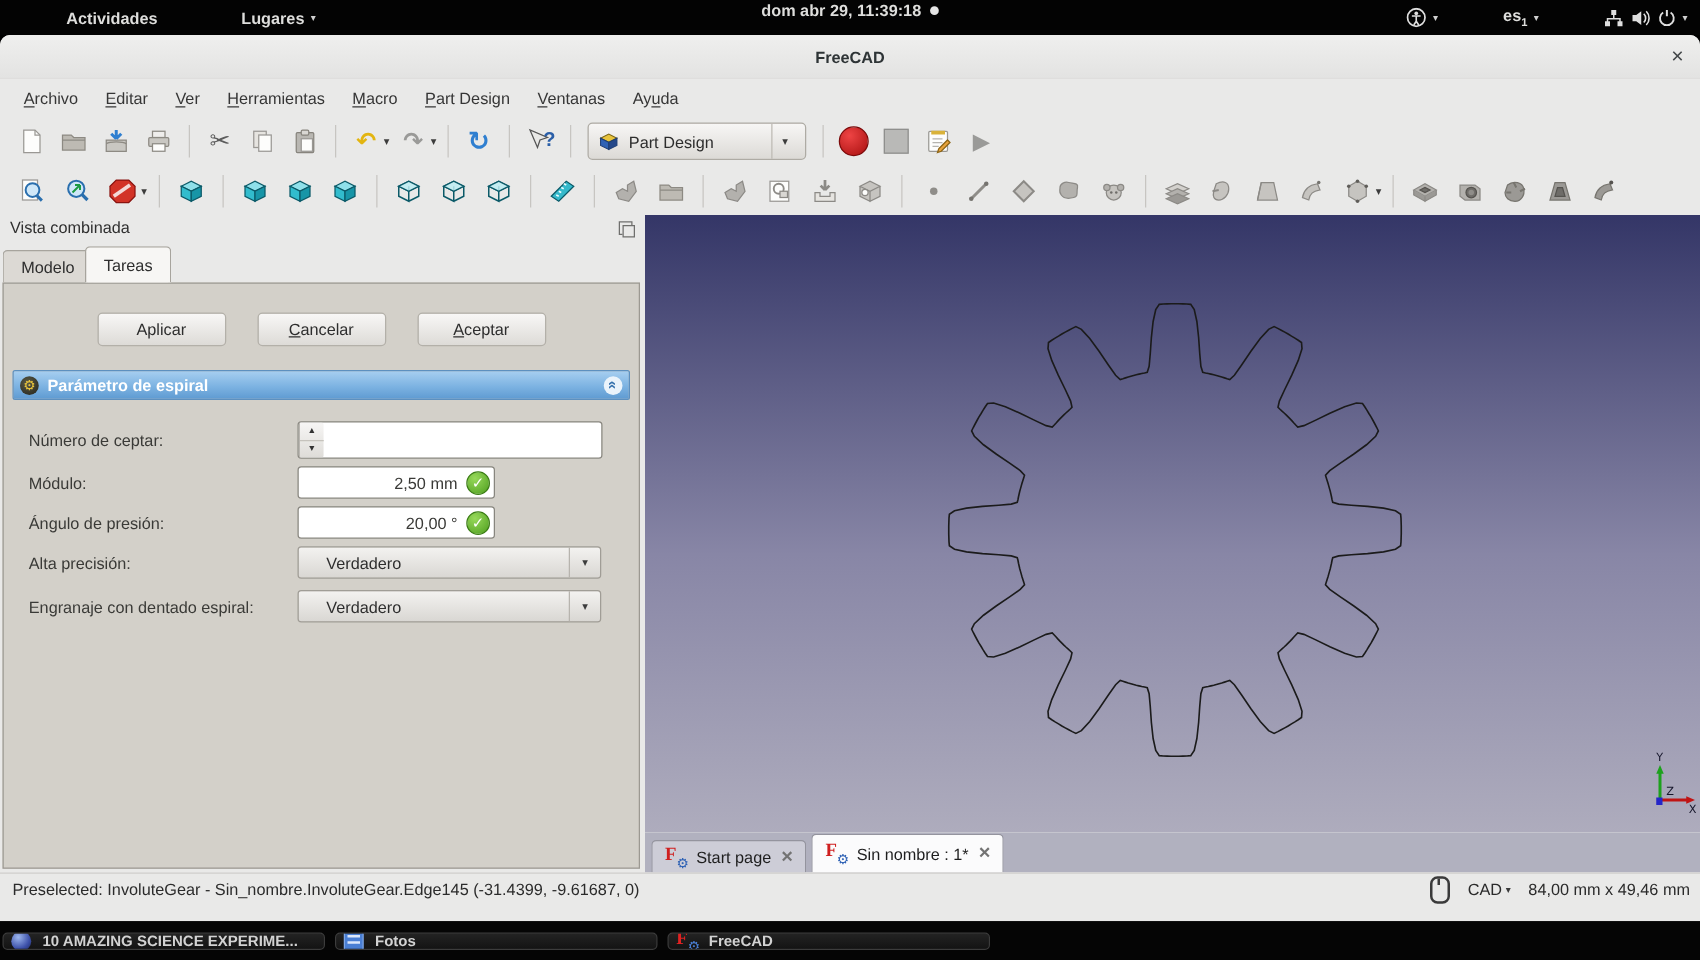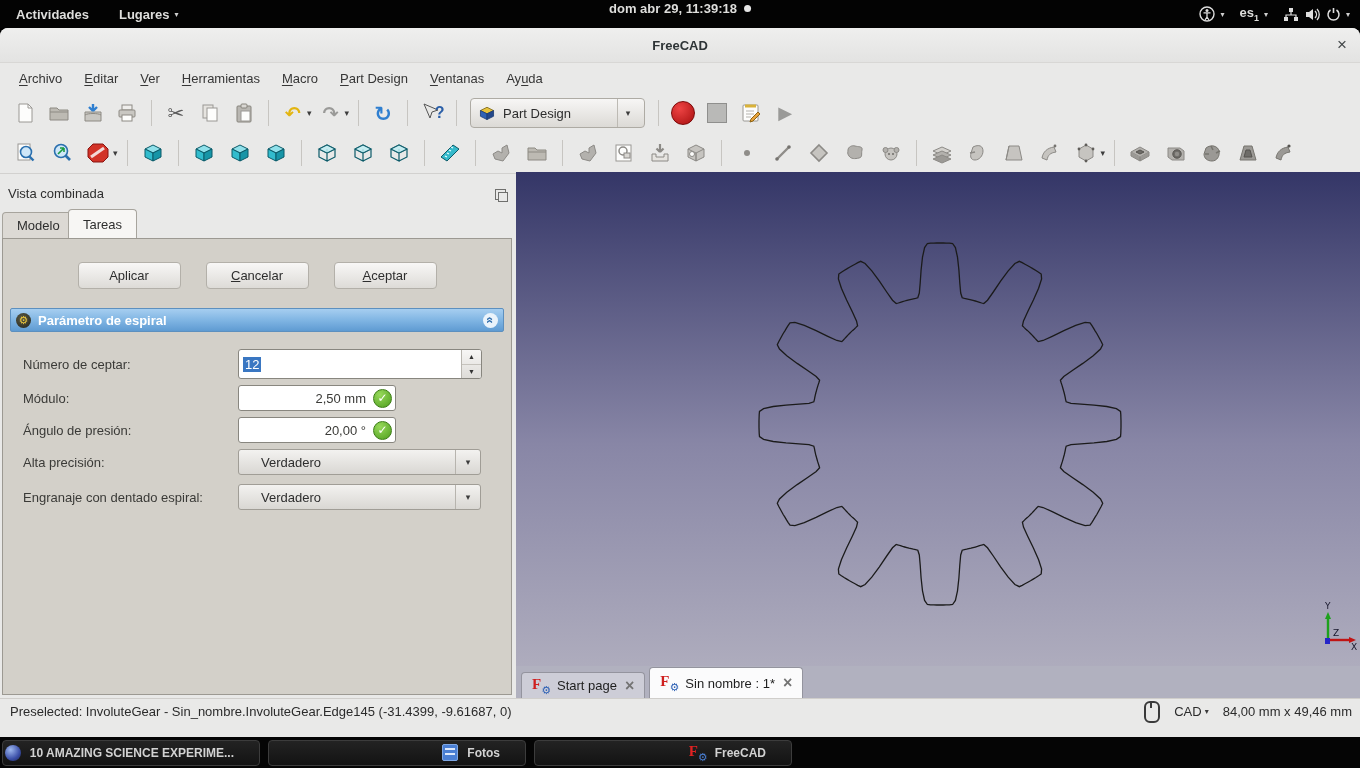--- a/index.html
+++ b/index.html
@@ -6,21 +6,21 @@
   #app{position:relative;width:1360px;height:768px;overflow:hidden;
        font-family:"Liberation Sans","DejaVu Sans",sans-serif;-webkit-font-smoothing:antialiased;}
 
   
   .topbar{position:absolute;top:0;left:0;width:1360px;height:28px;background:#030303;color:#dededc;
           font-size:13px;font-weight:bold;}
   .topbar .tleft{position:absolute;left:16px;top:0;height:28px;display:flex;align-items:center;gap:30px;}
   .topbar .tcenter{position:absolute;left:50%;top:0;height:16px;transform:translateX(-50%);
                    display:flex;align-items:center;gap:7px;}
   .topbar .tright{position:absolute;right:10px;top:0;height:28px;display:flex;align-items:center;gap:15px;}
-  .tb-item{display:flex;align-items:center;gap:5px;cursor:default;}
+  .tb-item{display:flex;align-items:center;gap:5px;cursor:default;margin-left:37px;}
   .tb-caret{font-size:8px;color:#cfcfcf;}
   .clock-dot{width:7px;height:7px;border-radius:50%;background:#e6e6e6;}
   .kbd-sub{font-size:9px;vertical-align:sub;}
   .tb-svg{display:block;}
 
   
   .window{position:absolute;top:28px;left:0;width:1360px;height:709px;background:#e9e9e8;
           border-radius:8px 8px 0 0;}
   .titlebar{position:relative;height:34px;background:linear-gradient(#efefee,#e3e3e2);
             border-radius:8px 8px 0 0;border-bottom:1px solid #d8d7d5;
@@ -51,21 +51,21 @@
   .wb-combo{height:28px;display:flex;align-items:center;gap:7px;margin:0 6px;padding:0 6px 0 7px;
             background:linear-gradient(#f7f6f5,#dcdad6);border:1px solid #aeaba4;border-radius:4px;width:160px;}
   .wb-combo .wb-label{flex:1;font-size:13px;color:#2d2d2d;}
   .wb-combo .wb-arrow{width:20px;border-left:1px solid #bdbab4;align-self:stretch;display:flex;align-items:center;justify-content:center;font-size:9px;color:#3c3c3c;}
   .overflow{position:absolute;right:6px;top:142px;font-size:14px;font-weight:bold;color:#2d2d2d;}
 
   
   .main{position:absolute;top:144px;left:0;width:1360px;height:526px;display:flex;}
 
   
-  .left-panel{width:516px;background:#e9e9e8;position:relative;flex:none;margin-top:12px;}
+  .left-panel{width:516px;background:#e9e9e8;position:relative;flex:none;}
   .panel-title{position:absolute;top:2px;left:8px;font-size:13px;color:#2f2f2f;}
   .float-icon{position:absolute;top:5px;right:10px;width:9px;height:9px;border:1px solid #6f6f6d;background:#e9e9e8;}
   .float-icon:before{content:"";position:absolute;left:2px;top:2px;width:8px;height:8px;border:1px solid #6f6f6d;background:#e9e9e8;}
   .panel-tabs{position:absolute;top:26px;left:2px;height:28px;}
   .ptab{position:absolute;bottom:0;display:flex;align-items:center;padding:0 14px;font-size:13px;color:#2e2e2e;
         background:#dcd9d4;border:1px solid #a7a49d;border-bottom:none;border-radius:4px 4px 0 0;height:25px;}
   .ptab.active{background:#f7f6f4;height:28px;z-index:3;}
   .pane{position:absolute;top:54px;left:2px;right:4px;bottom:3px;background:#d3d0c9;border:1px solid #9c9992;z-index:2;}
 
   .btn-row{display:flex;justify-content:center;gap:25px;margin-top:23px;}
@@ -118,23 +118,23 @@
   .statusbar{position:absolute;top:670px;left:0;width:1360px;height:26px;background:#e9e9e8;
              border-top:1px solid #d0cecb;display:flex;align-items:center;font-size:13px;color:#2b2b2b;box-sizing:border-box;}
   .status-msg{margin-left:10px;}
   .status-right{margin-left:auto;display:flex;align-items:center;gap:14px;padding-right:8px;}
   .mouse-ico{width:12px;height:18px;border:2px solid #3a3a3a;border-radius:6px;position:relative;}
   .mouse-ico:before{content:"";position:absolute;left:4px;top:0;width:2px;height:5px;background:#3a3a3a;}
   .navstyle{display:flex;align-items:center;gap:3px;}
 
   
   .taskbar{position:absolute;bottom:0;left:0;width:1360px;height:31px;background:#050505;display:flex;align-items:center;gap:8px;padding-left:2px;box-sizing:border-box;}
-  .task-btn{width:258px;height:26px;display:flex;align-items:center;gap:9px;padding:0 25px;box-sizing:border-box;
+  .task-btn{width:258px;height:14px;display:flex;align-items:center;gap:9px;padding:0 6px;box-sizing:border-box;
             background:linear-gradient(#232323,#131313);border:1px solid #3c3c3c;border-radius:4px;
-            color:#d2d2d2;font-size:12px;font-weight:bold;white-space:nowrap;overflow:hidden;justify-content:flex-end;}
+            color:#d2d2d2;font-size:12px;font-weight:bold;white-space:nowrap;overflow:hidden;}
   .orb{width:16px;height:16px;border-radius:50%;background:radial-gradient(circle at 35% 30%,#9db7ee,#3b4fa8 60%,#1b2450);flex:none;}
   .fotos-ico{width:14px;height:15px;background:#4a7fd4;border:1px solid #7fa7e4;border-radius:2px;position:relative;flex:none;}
   .fotos-ico:before{content:"";position:absolute;left:2px;top:3px;right:2px;height:2px;background:#dce8fb;}
   .fotos-ico:after{content:"";position:absolute;left:2px;top:8px;right:2px;height:2px;background:#dce8fb;}
 
   .i20{width:22px;height:22px;display:block;}
 </style>
 </head>
 <body>
 
@@ -633,23 +633,20 @@
             <span class="th-gear">⚙</span>
             <span>Parámetro de espiral</span>
             <span class="collapse-btn">
                 <span>«</span>
               </span>
           </div>
           <div class="form">
             <div class="frow" style="height:30px">
               <span class="flabel">Número de ceptar:</span>
               <span class="spinbox">
-                <span class="spin-val">
-                    <span class="sel">12</span>
-                  </span>
                 <span class="spin-btns">
                   <span class="spin-btn up">▲</span>
                   <span class="spin-btn">▼</span>
                 </span>
               </span>
             </div>
             <div class="frow" style="height:26px">
               <span class="flabel">Módulo:</span>
               <span class="qfield">
                 <span class="qval">2,50 mm</span>

